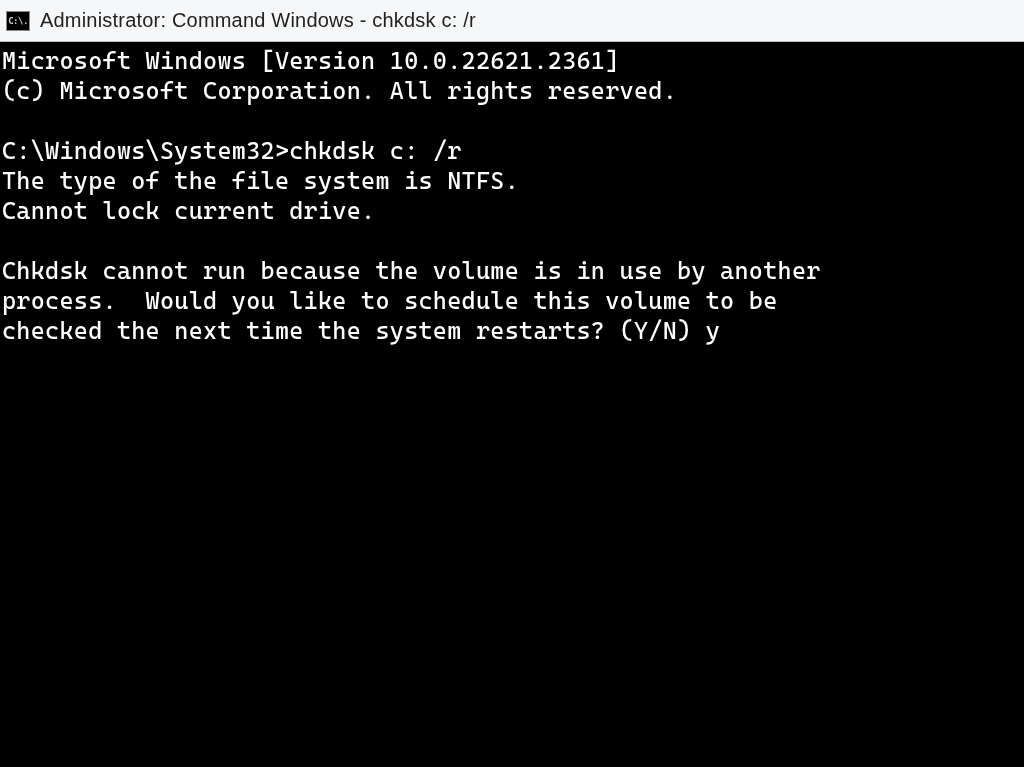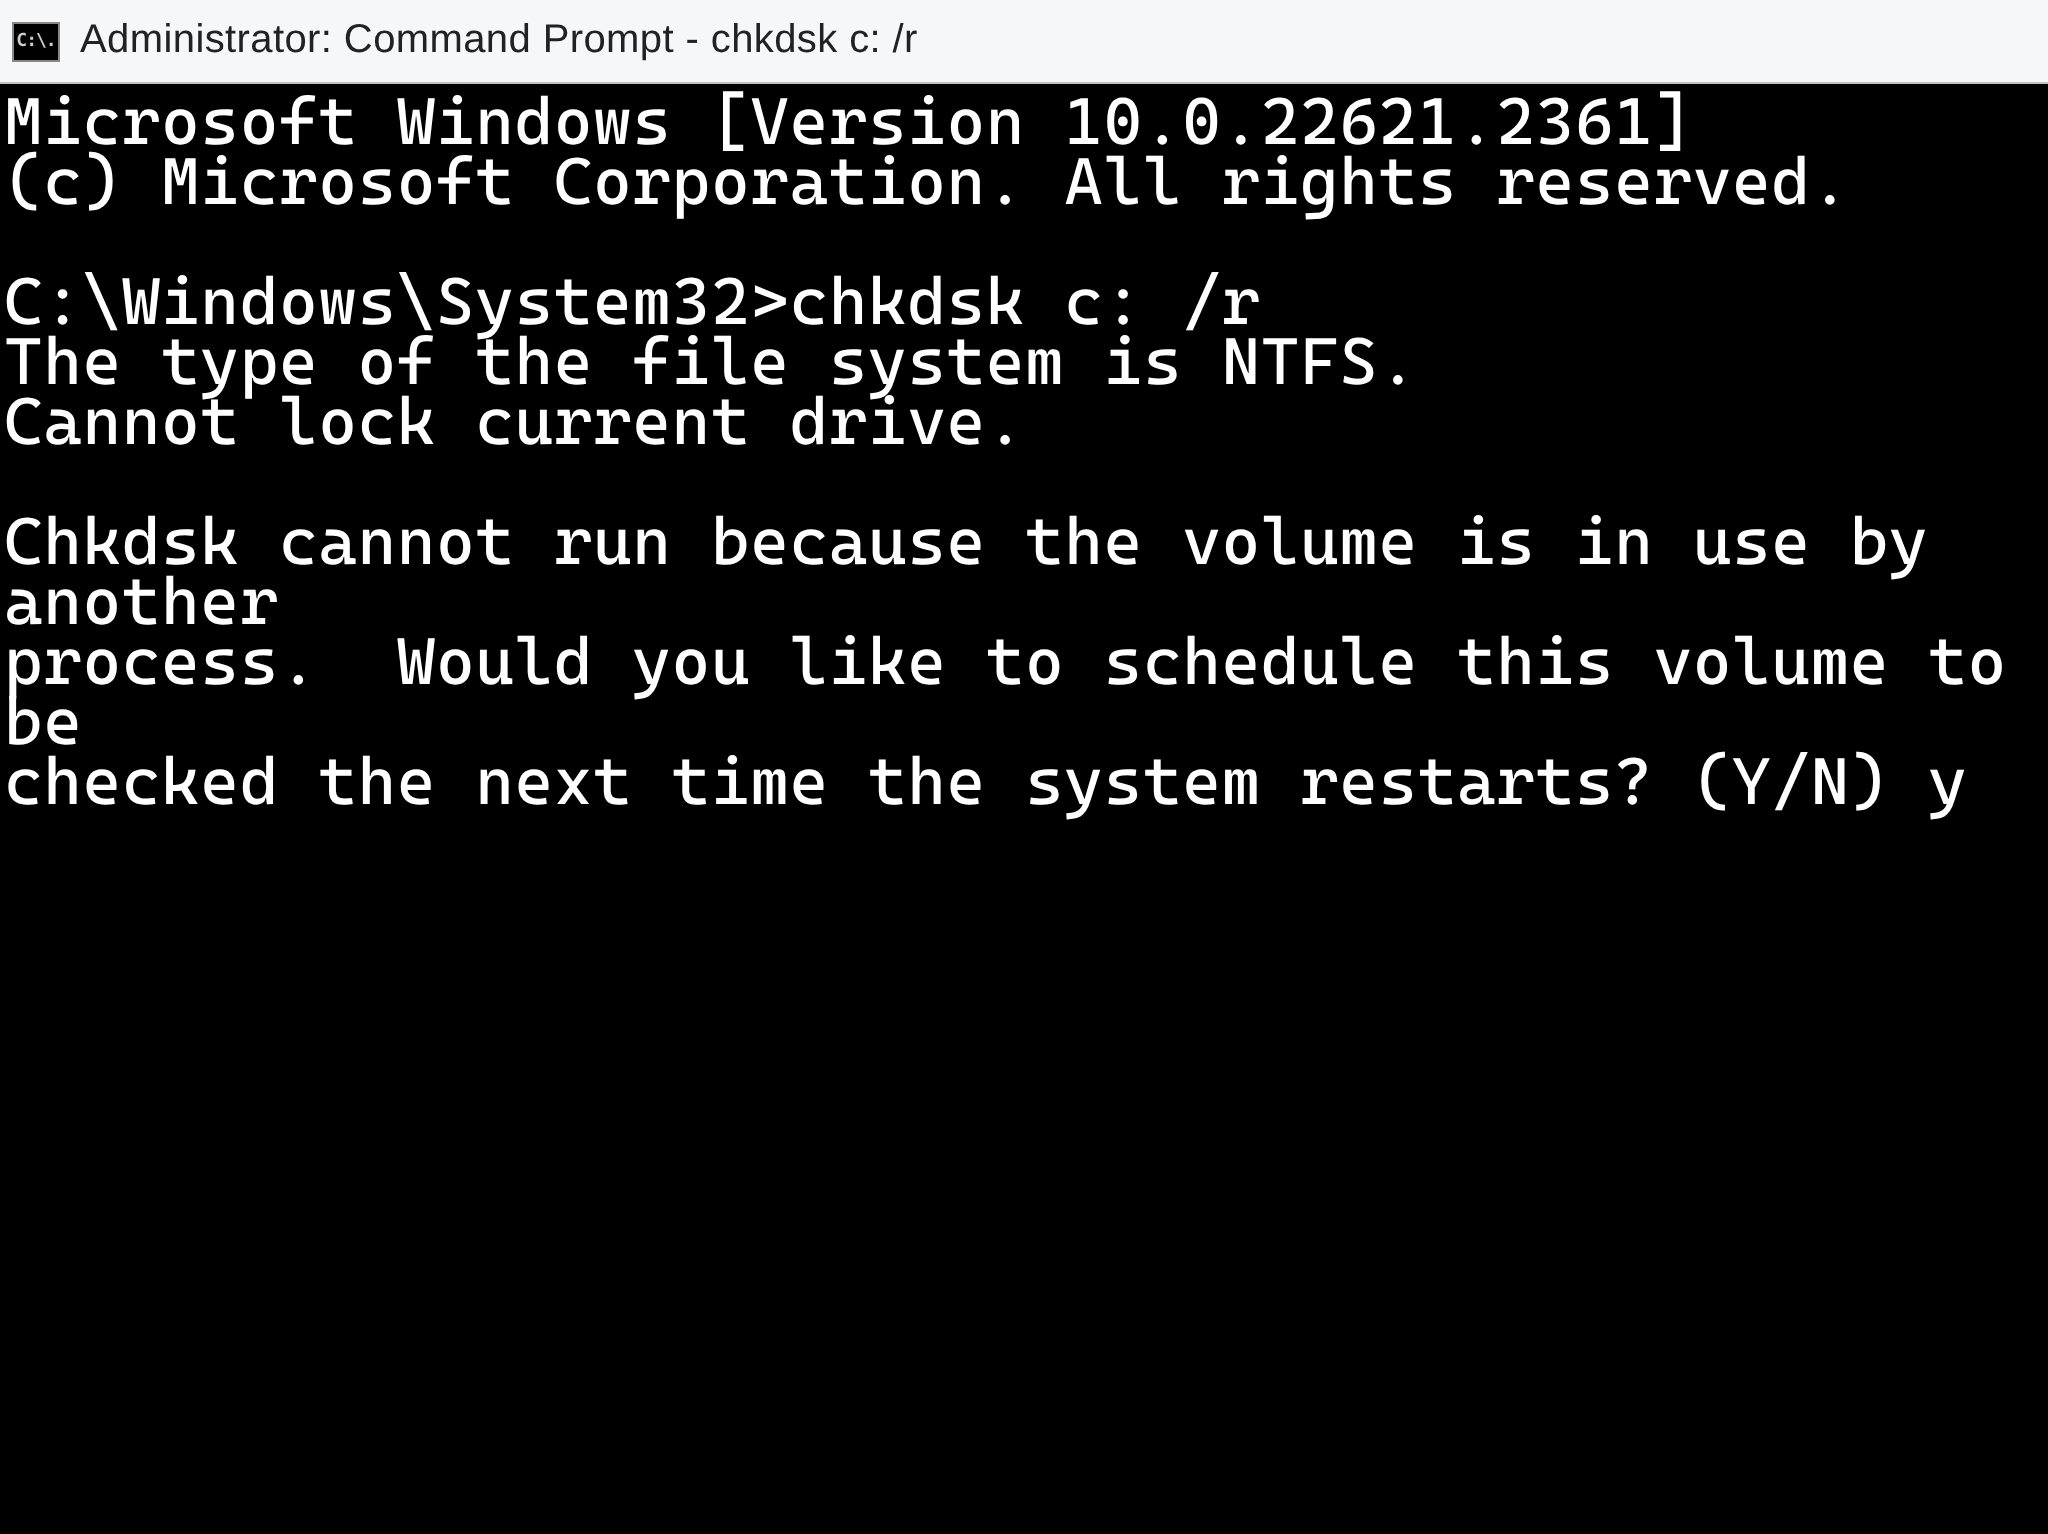--- a/index.html
+++ b/index.html
@@ -43,39 +43,39 @@
       color: #222;
       font-weight: 400;
       letter-spacing: 0.2px;
     }
     .terminal {
       width: 100%;
       height: calc(100% - 42px);
       background: #000;
       padding: 4px 2px;
       font-family: "Cascadia Mono", "Consolas", "Courier New", monospace;
-      font-size: 33px;
+      font-size: 24px;
       line-height: 30px;
       color: #fff;
       white-space: pre-wrap;
       overflow: hidden;
       letter-spacing: 0.3px;
     }
     .prompt-line .prompt-path,
     .prompt-line .prompt-sep,
     .prompt-line .prompt-cmd {
       display: inline;
     }
   </style>
 </head>
 <body>
 
 <div class="titlebar">
   <div class="titlebar-icon">C:\.</div>
-  <div class="titlebar-text">Administrator: Command Prompt - chkdsk  c: /r</div>
+  <div class="titlebar-text">Administrator: Command Windows - chkdsk  c: /r</div>
 </div>
 
 <div class="terminal"><span>Microsoft Windows [Version 10.0.22621.2361]</span>
 <span>(c) Microsoft Corporation. All rights reserved.</span>
 
 <span class="prompt-line"><span class="prompt-path">C:\Windows\System32</span><span class="prompt-sep">&gt;</span><span class="prompt-cmd">chkdsk c: /r</span></span>
 <span>The type of the file system is NTFS.</span>
 <span>Cannot lock current drive.</span>
 
 <span>Chkdsk cannot run because the volume is in use by another

